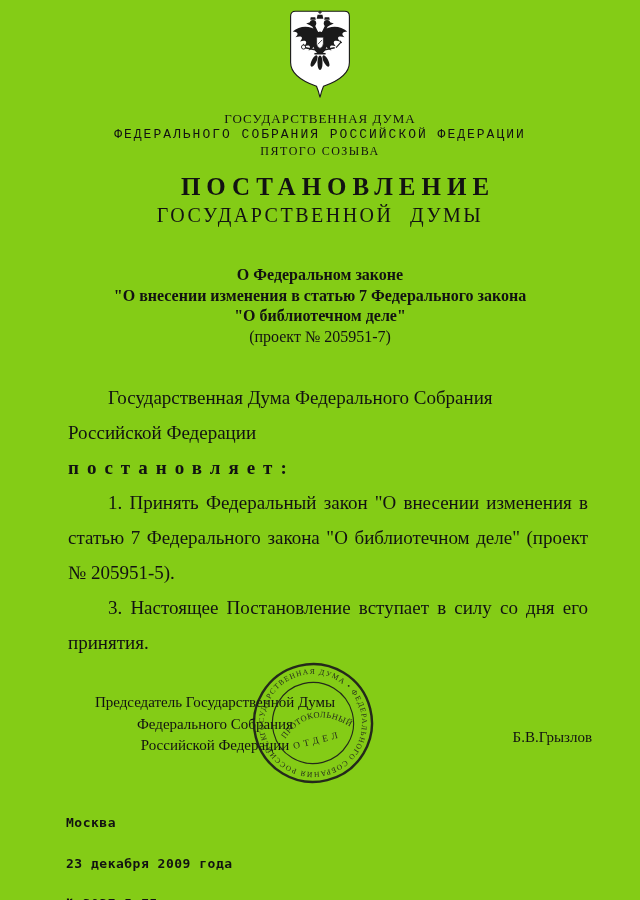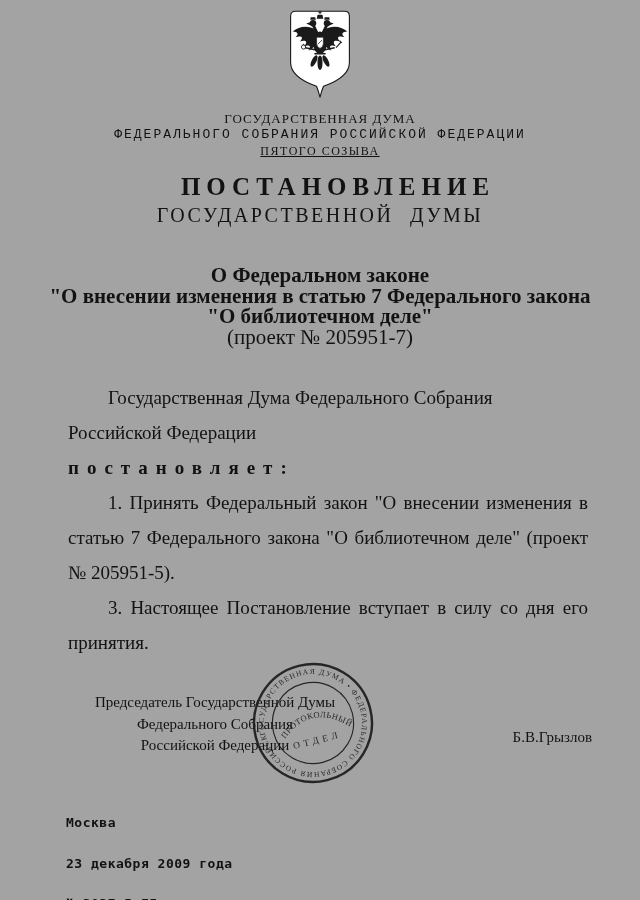--- a/index.html
+++ b/index.html
@@ -1,43 +1,43 @@
 <!DOCTYPE html>
 <html><head>
 <meta charset="utf-8">
 <style>
   html, body { margin: 0; padding: 0; background: #e8e8e8; }
   .page {
     position: relative;
     width: 640px;
     height: 900px;
-    background: #a3a3a3;
+    background: #84cc16;
     color: #121212;
     font-family: "Liberation Serif", serif;
     overflow: hidden;
     margin: 0 auto;
   }
   
   .coat {
     display: block;
     margin: 9px auto 0 auto;
     width: 70px;
     height: 90px;
   }
   
   .org { text-align: center; margin-top: 12px; line-height: 16px; }
   .org-l1 { font-size: 13px; letter-spacing: 1px; }
   .org-l2 { font-size: 13px; letter-spacing: 2px; font-family: Liberation Mono, monospace; }
-  .org-l3 { font-size: 12px; letter-spacing: 1.5px; text-decoration: underline; }
+  .org-l3 { font-size: 12px; letter-spacing: 1.5px; }
   
   .doctype { text-align: center; margin-top: 13px; }
   .dt1 { font-size: 25px; font-weight: bold; letter-spacing: 6px; line-height: 30px; padding-left: 36px; }
   .dt2 { font-size: 20px; letter-spacing: 2.5px; word-spacing: 9px; line-height: 27px; text-align: center; }
   
-  .rtitle { text-align: center; margin-top: 36px; line-height: 20.5px; font-size: 21px; }
+  .rtitle { text-align: center; margin-top: 36px; line-height: 20.5px; font-size: 16px; }
   .t-b { font-weight: bold; }
   .t-r { font-weight: normal; }
   
   .body { margin: 33px 52px 0 68px; font-size: 19px; }
   .body p { margin: 0; line-height: 35px; }
   .intro { text-indent: 40px; }
   .resolves { font-weight: bold; letter-spacing: 0.42em; }
   .item { text-align: justify; text-indent: 40px; }
   
   .sig {

